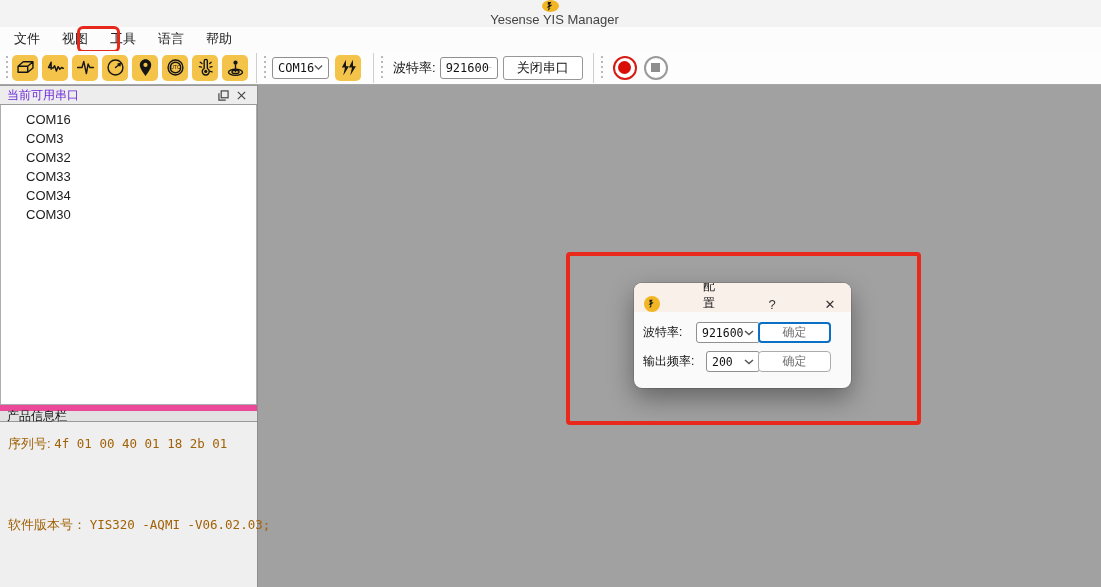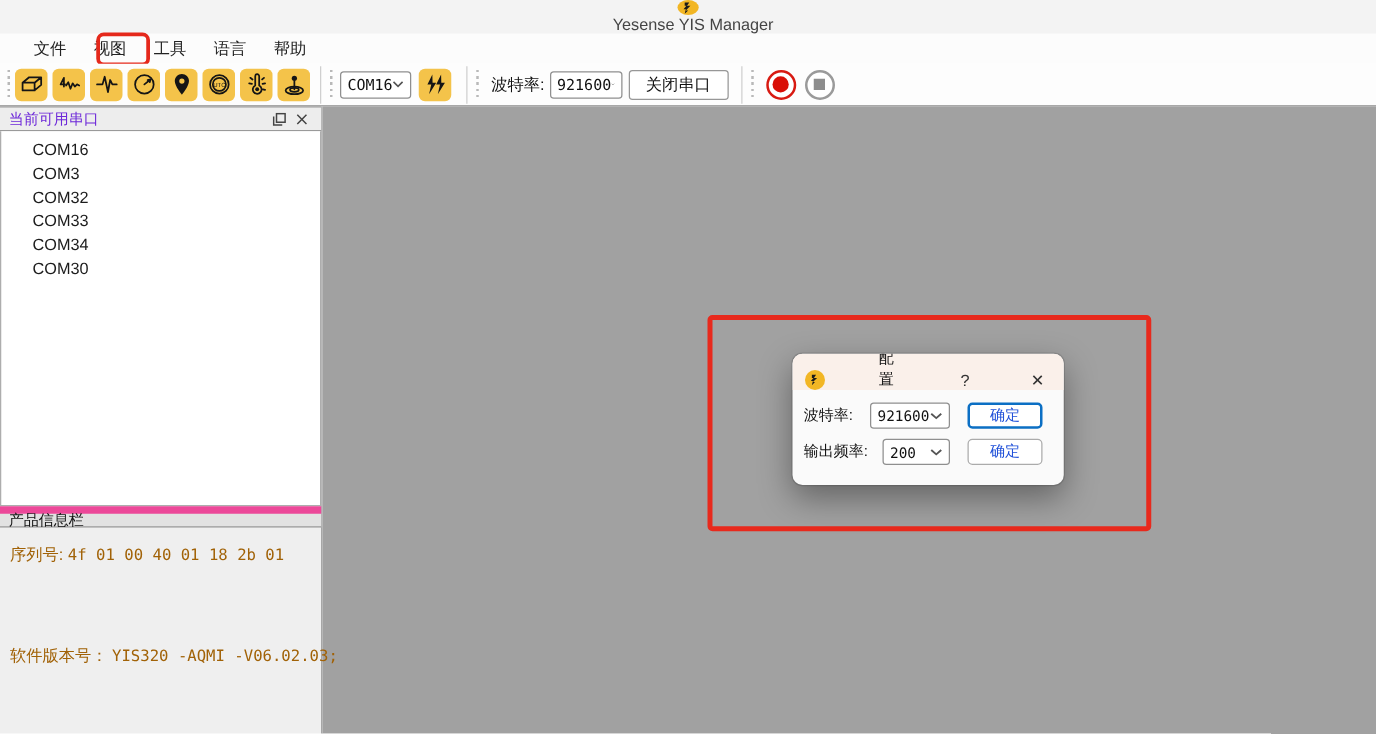--- a/index.html
+++ b/index.html
@@ -10,21 +10,21 @@
   
   .titlebar { position:absolute; left:0; top:0; width:1101px; height:27px;
               background:#f3f3f3; display:flex; align-items:center; padding-left:8px;flex-direction:column; }
   .app-logo { width:17px; height:17px; border-radius:50%; background:#f2b624;
               display:flex; align-items:center; justify-content:center; margin-right:8px; }
   .app-logo svg { width:11px; height:11px; }
   .titlebar-text { font-size:13px; color:#444; }
 
   
   .menubar { position:absolute; left:0; top:27px; width:1101px; height:24px;
-             background:#fcfcfc; display:flex; align-items:flex-start; padding-left:16px; }
+             background:#fcfcfc; display:flex; align-items:flex-start; padding-left:3px; }
   .menu-item { font-size:13px; color:#222; padding:3px 11px; cursor:default; }
   .menu-annotation { position:absolute; left:77px; top:26px; width:43px; height:27px;
                      border:3px solid #e5281b; border-radius:6px; pointer-events:none; }
 
   
   .toolbar { position:absolute; left:0; top:51px; width:1101px; height:34px;
              background:#fdfdfd; border-bottom:1px solid #a8a8a8;
              display:flex; align-items:center; padding-left:3px; }
   .grip { width:5px; height:24px; margin:0 2px;
           background-image:repeating-linear-gradient(to bottom,#b9b9b9 0 2px, transparent 2px 5px);
@@ -82,22 +82,22 @@
   .dlg-row { position:absolute; left:0; display:flex; align-items:center; width:100%; padding-left:9px; }
   .dlg-row.r1 { top:41px; }
   .dlg-row.r2 { top:70px; }
   .dlg-label { font-size:12px; color:#111; white-space:nowrap; }
   .dlg-combo { position:absolute; height:21px; background:#fff; border:1px solid #8f8f8f; border-radius:3px;
                display:flex; align-items:center; justify-content:space-between; padding:0 5px; }
   .dlg-combo .val { font-family:"DejaVu Sans Mono", monospace; font-size:11.5px; color:#111; }
   .dlg-combo svg { width:10px; height:6px; stroke:#555; fill:none; stroke-width:1.5; }
   .r1 .dlg-combo { left:62px; width:64px; }
   .r2 .dlg-combo { left:72px; width:54px;align-items:center; }
-  .dlg-ok { position:absolute; left:140px; width:60px; height:21px; background:#fff;
-            border:1px solid #ababab; border-radius:4px; font-size:12px; color:#1d4ed8;
+  .dlg-ok { position:absolute; left:124px; width:73px; height:21px; background:#fff;
+            border:1px solid #ababab; border-radius:4px; font-size:12px; color:#737373;
             display:flex; align-items:center; justify-content:center; }
   .dlg-ok.primary { border:2px solid #0b6fc4; }
 
   
   .dialog-annotation { position:absolute; left:566px; top:252px; width:355px; height:173px;
                        border:4px solid #e8291c; border-radius:4px; pointer-events:none; }
 </style>
 </head>
 <body>
 

